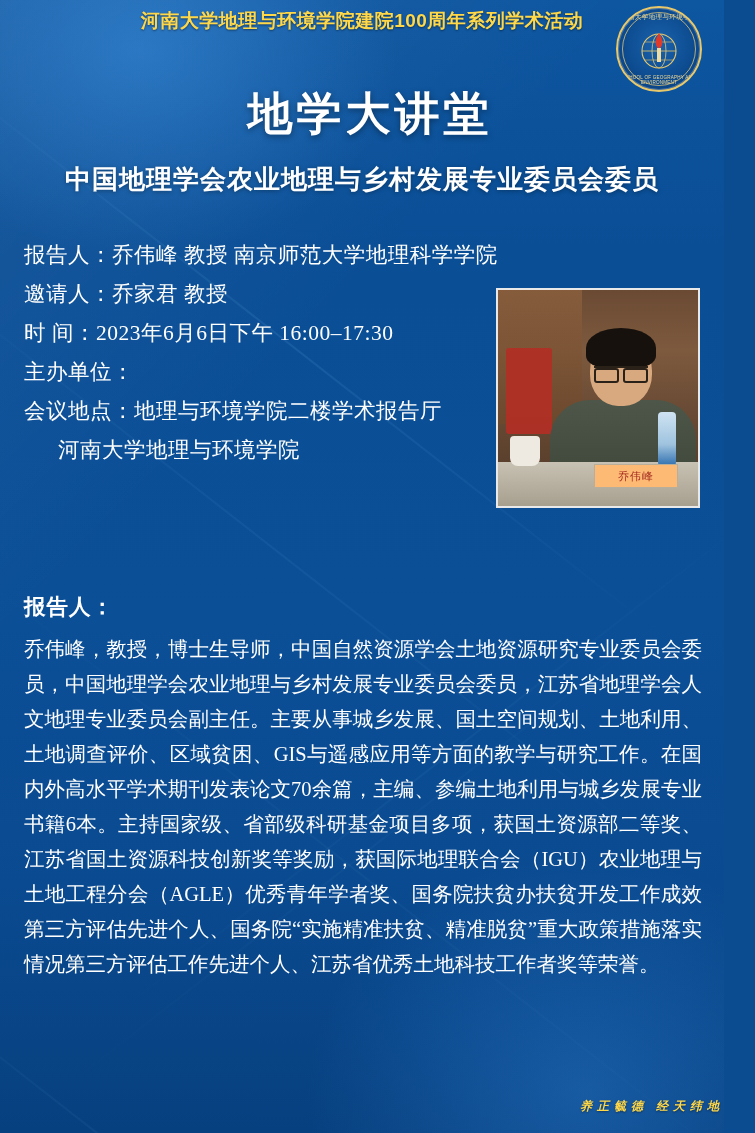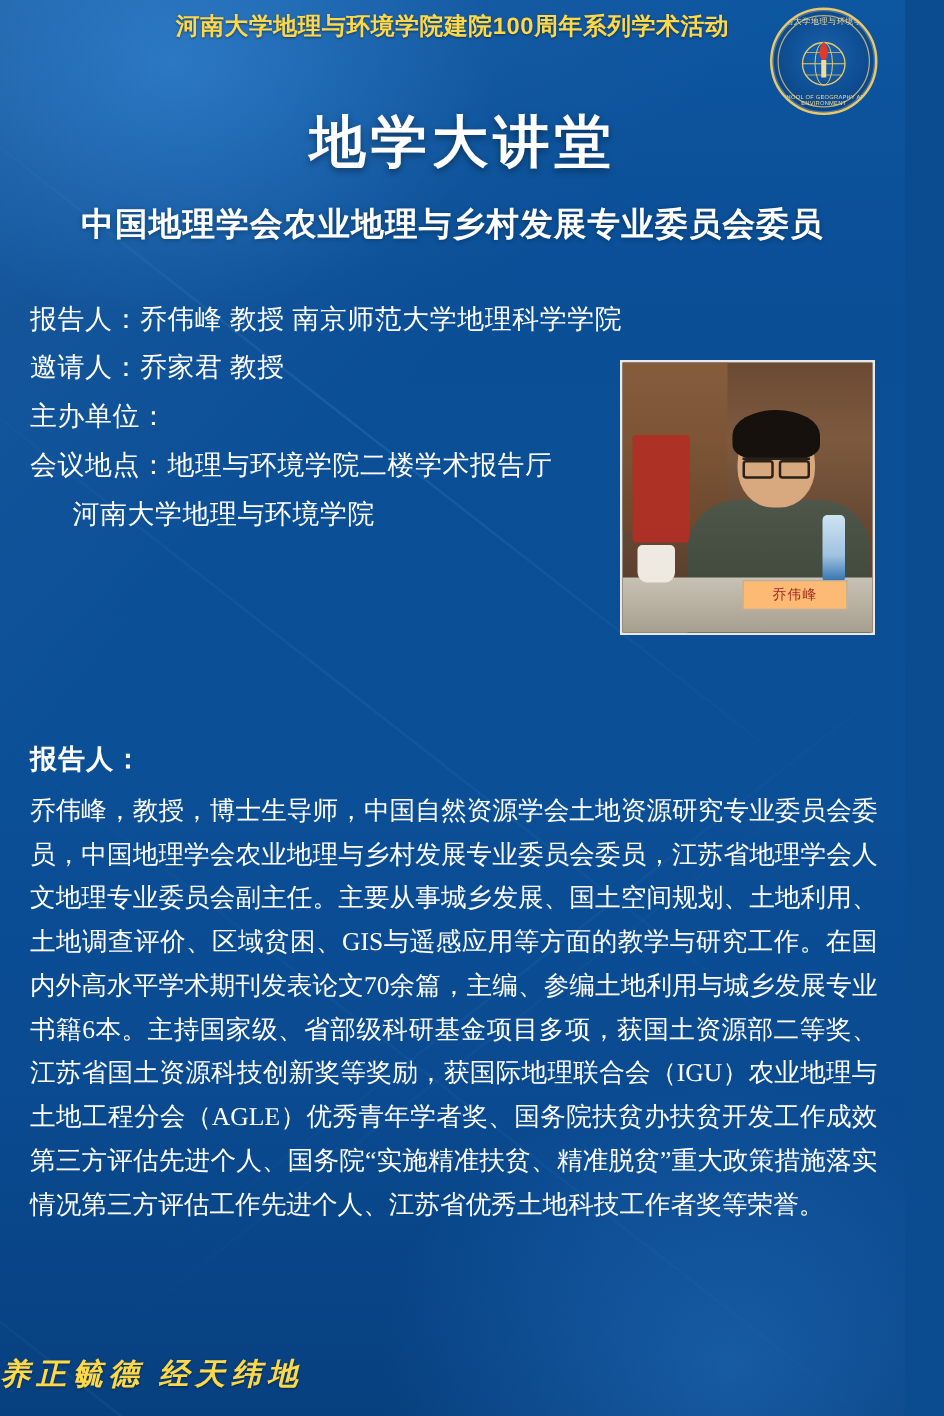--- a/index.html
+++ b/index.html
@@ -244,23 +244,23 @@
     color: #ffffff;
     font-size: 20.5px;
     line-height: 35px;
     text-align: justify;
     text-justify: inter-ideograph;
   }
   .footer {
     position: absolute;
     left: 0; right: 0;
     bottom: 18px;
-    text-align: left;
+    text-align: right;
     color: #ffd84a;
-    font-size: 24px;
+    font-size: 12px;
     letter-spacing: 5px;
     font-family: "Liberation Serif", serif;
     font-style: italic;
     font-weight: bold;
     text-shadow: 0 1px 2px rgba(0,0,0,0.4);
     margin-top: 11px;
   }
 </style>
 </head>
 <body>
@@ -297,20 +297,21 @@
     </svg>
     <div class="en">SCHOOL OF GEOGRAPHY AND ENVIRONMENT</div>
   </div>
 
   <div class="title-main">地学大讲堂</div>
   <div class="title-sub">中国地理学会农业地理与乡村发展专业委员会委员</div>
 
   <div class="info-block">
     <div class="line">报告人：乔伟峰 教授  南京师范大学地理科学学院</div>
     <div class="line">邀请人：乔家君 教授</div>
+    <div class="line">时    间：2023年6月6日下午 16:00–17:30</div>
     <div class="line">主办单位：</div>
     <div class="line">会议地点：地理与环境学院二楼学术报告厅</div>
     <div class="line indent">河南大学地理与环境学院</div>
   </div>
 
   <div class="photo">
     <div class="bg"></div>
     <div class="wallL"></div>
     <div class="red"></div>
     <div class="body"></div>

